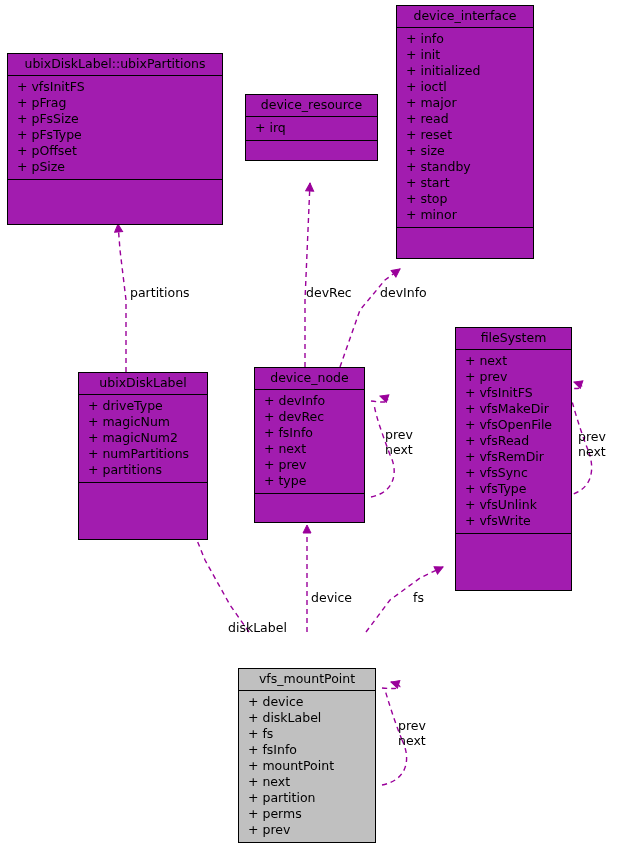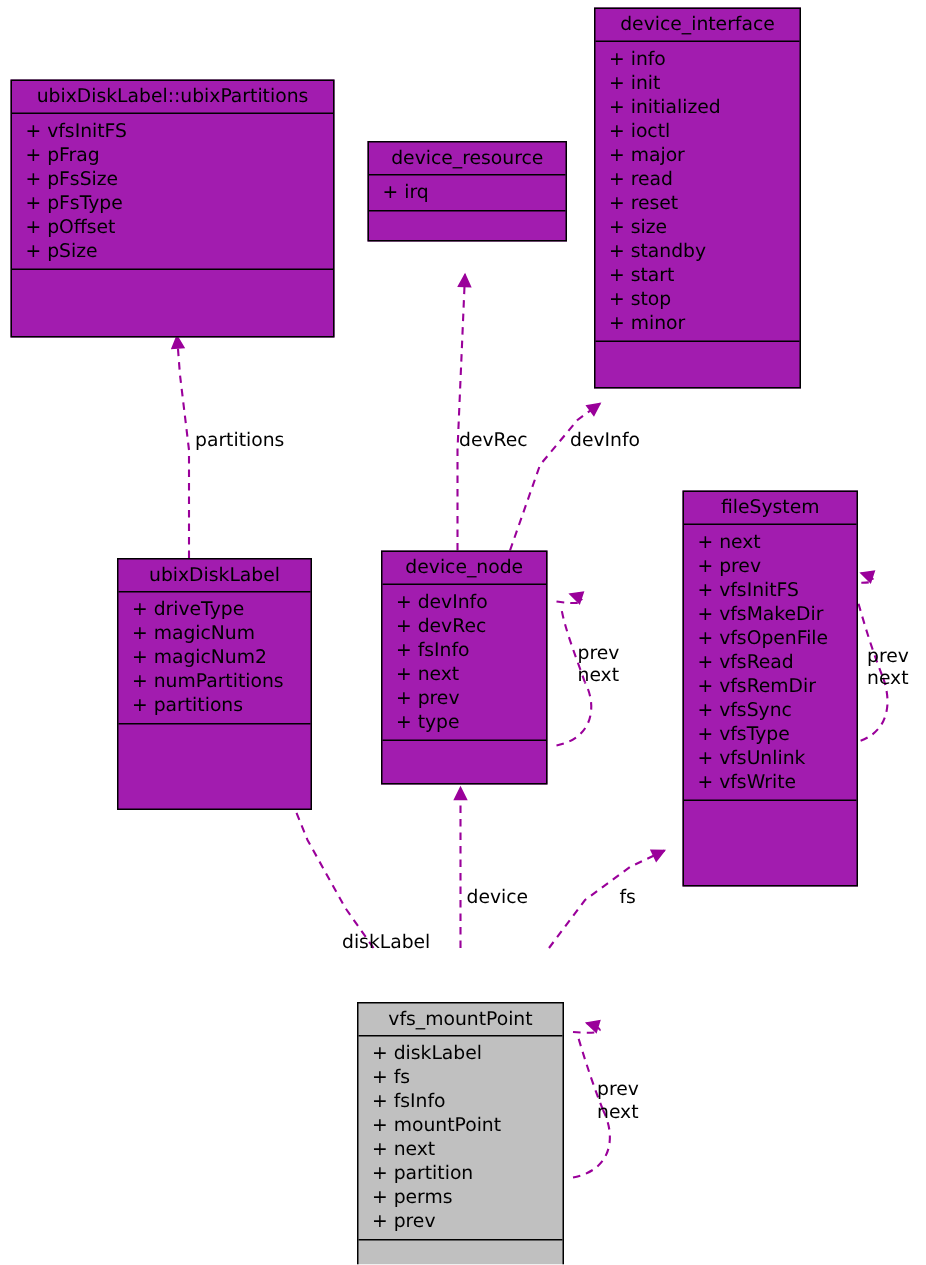--- a/index.html
+++ b/index.html
@@ -206,20 +206,21 @@
       <div class="uml-member">+ magicNum2</div>
       <div class="uml-member">+ numPartitions</div>
       <div class="uml-member">+ partitions</div>
     </div>
     <div class="uml-ops"></div>
   </div>
 
   <div class="uml-class highlight" style="left:238px; top:668px; width:138px; height:234px;">
     <div class="uml-title">vfs_mountPoint</div>
     <div class="uml-members">
+      <div class="uml-member">+ device</div>
       <div class="uml-member">+ diskLabel</div>
       <div class="uml-member">+ fs</div>
       <div class="uml-member">+ fsInfo</div>
       <div class="uml-member">+ mountPoint</div>
       <div class="uml-member">+ next</div>
       <div class="uml-member">+ partition</div>
       <div class="uml-member">+ perms</div>
       <div class="uml-member">+ prev</div>
     </div>
     <div class="uml-ops"></div>

